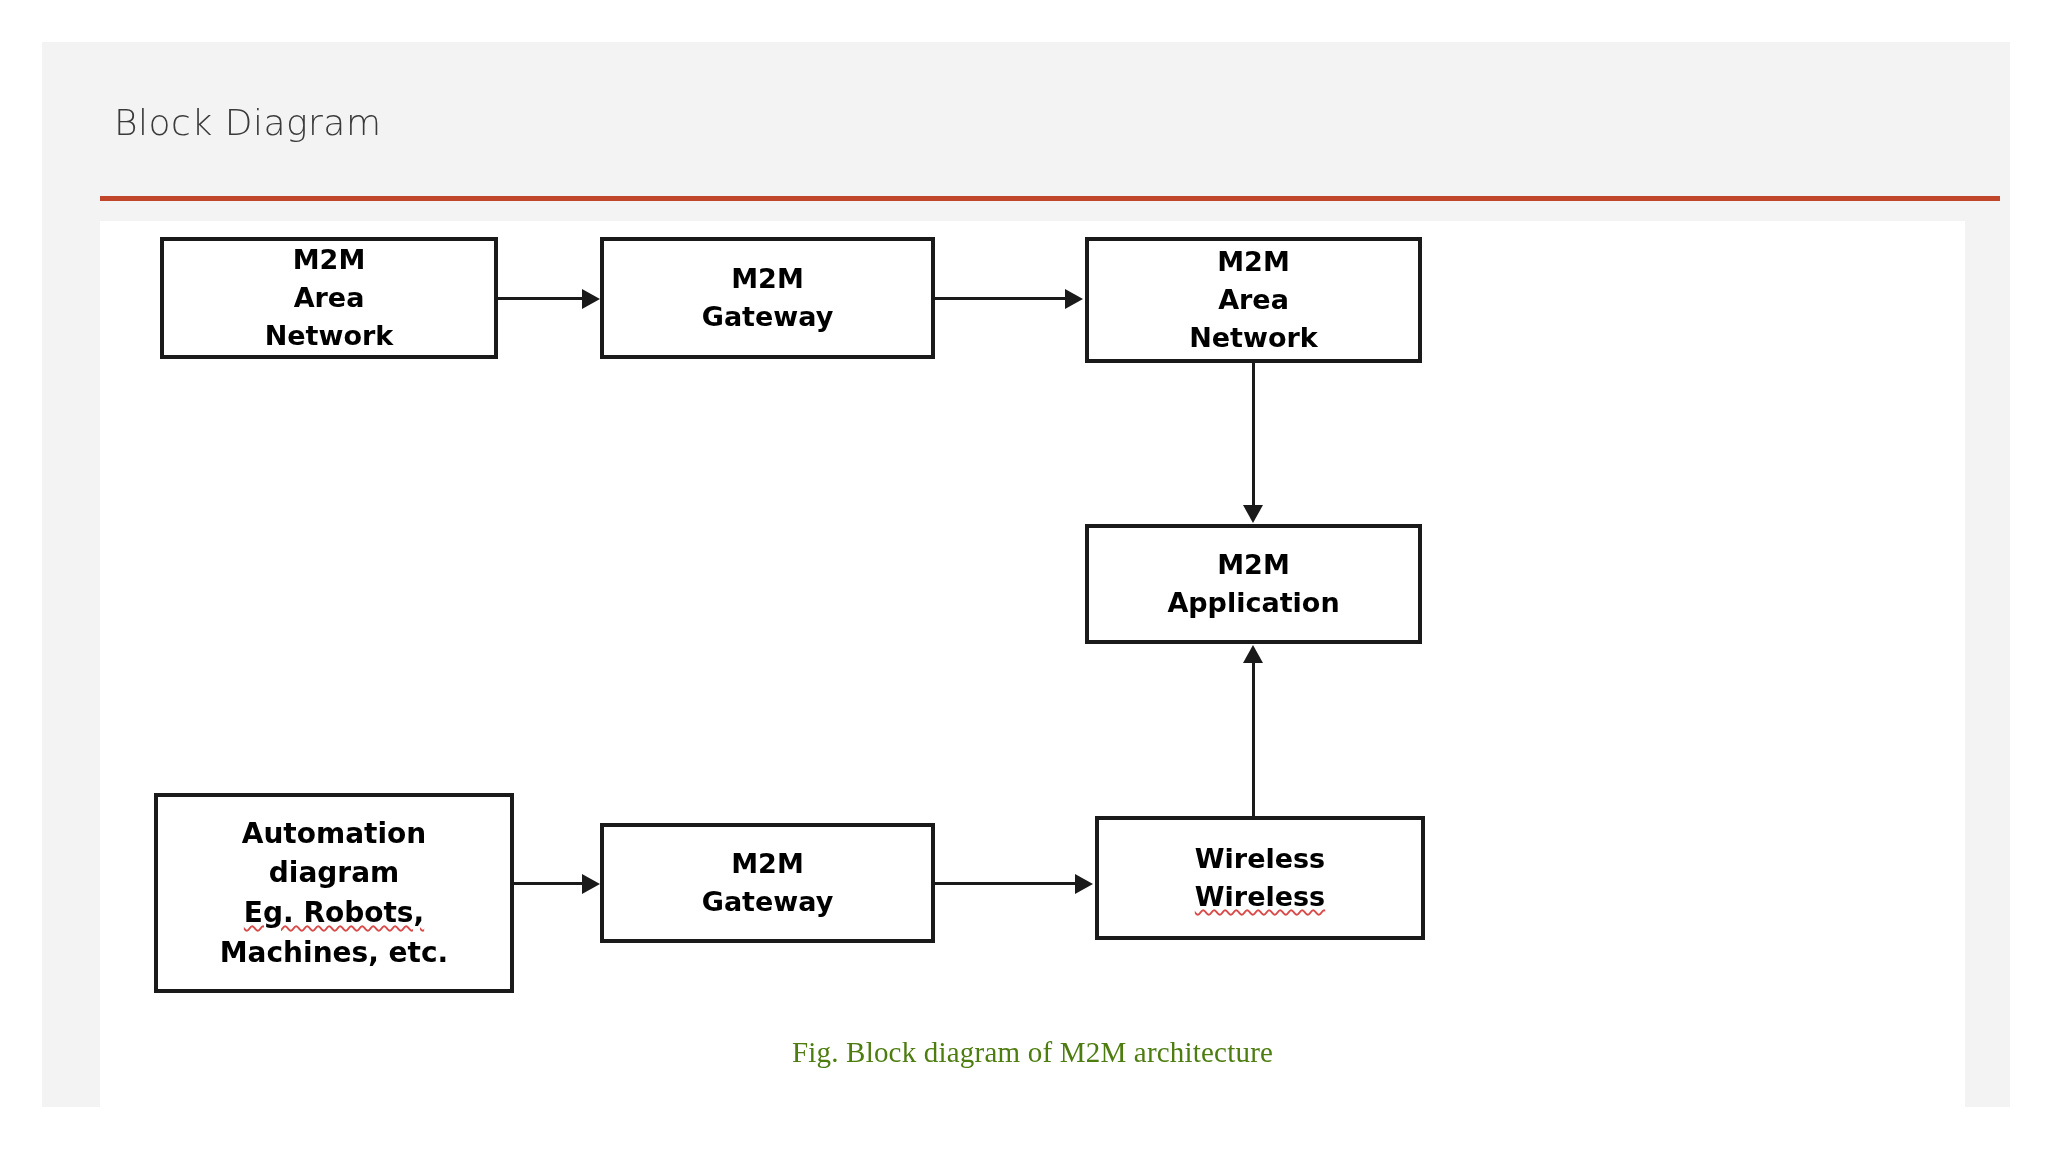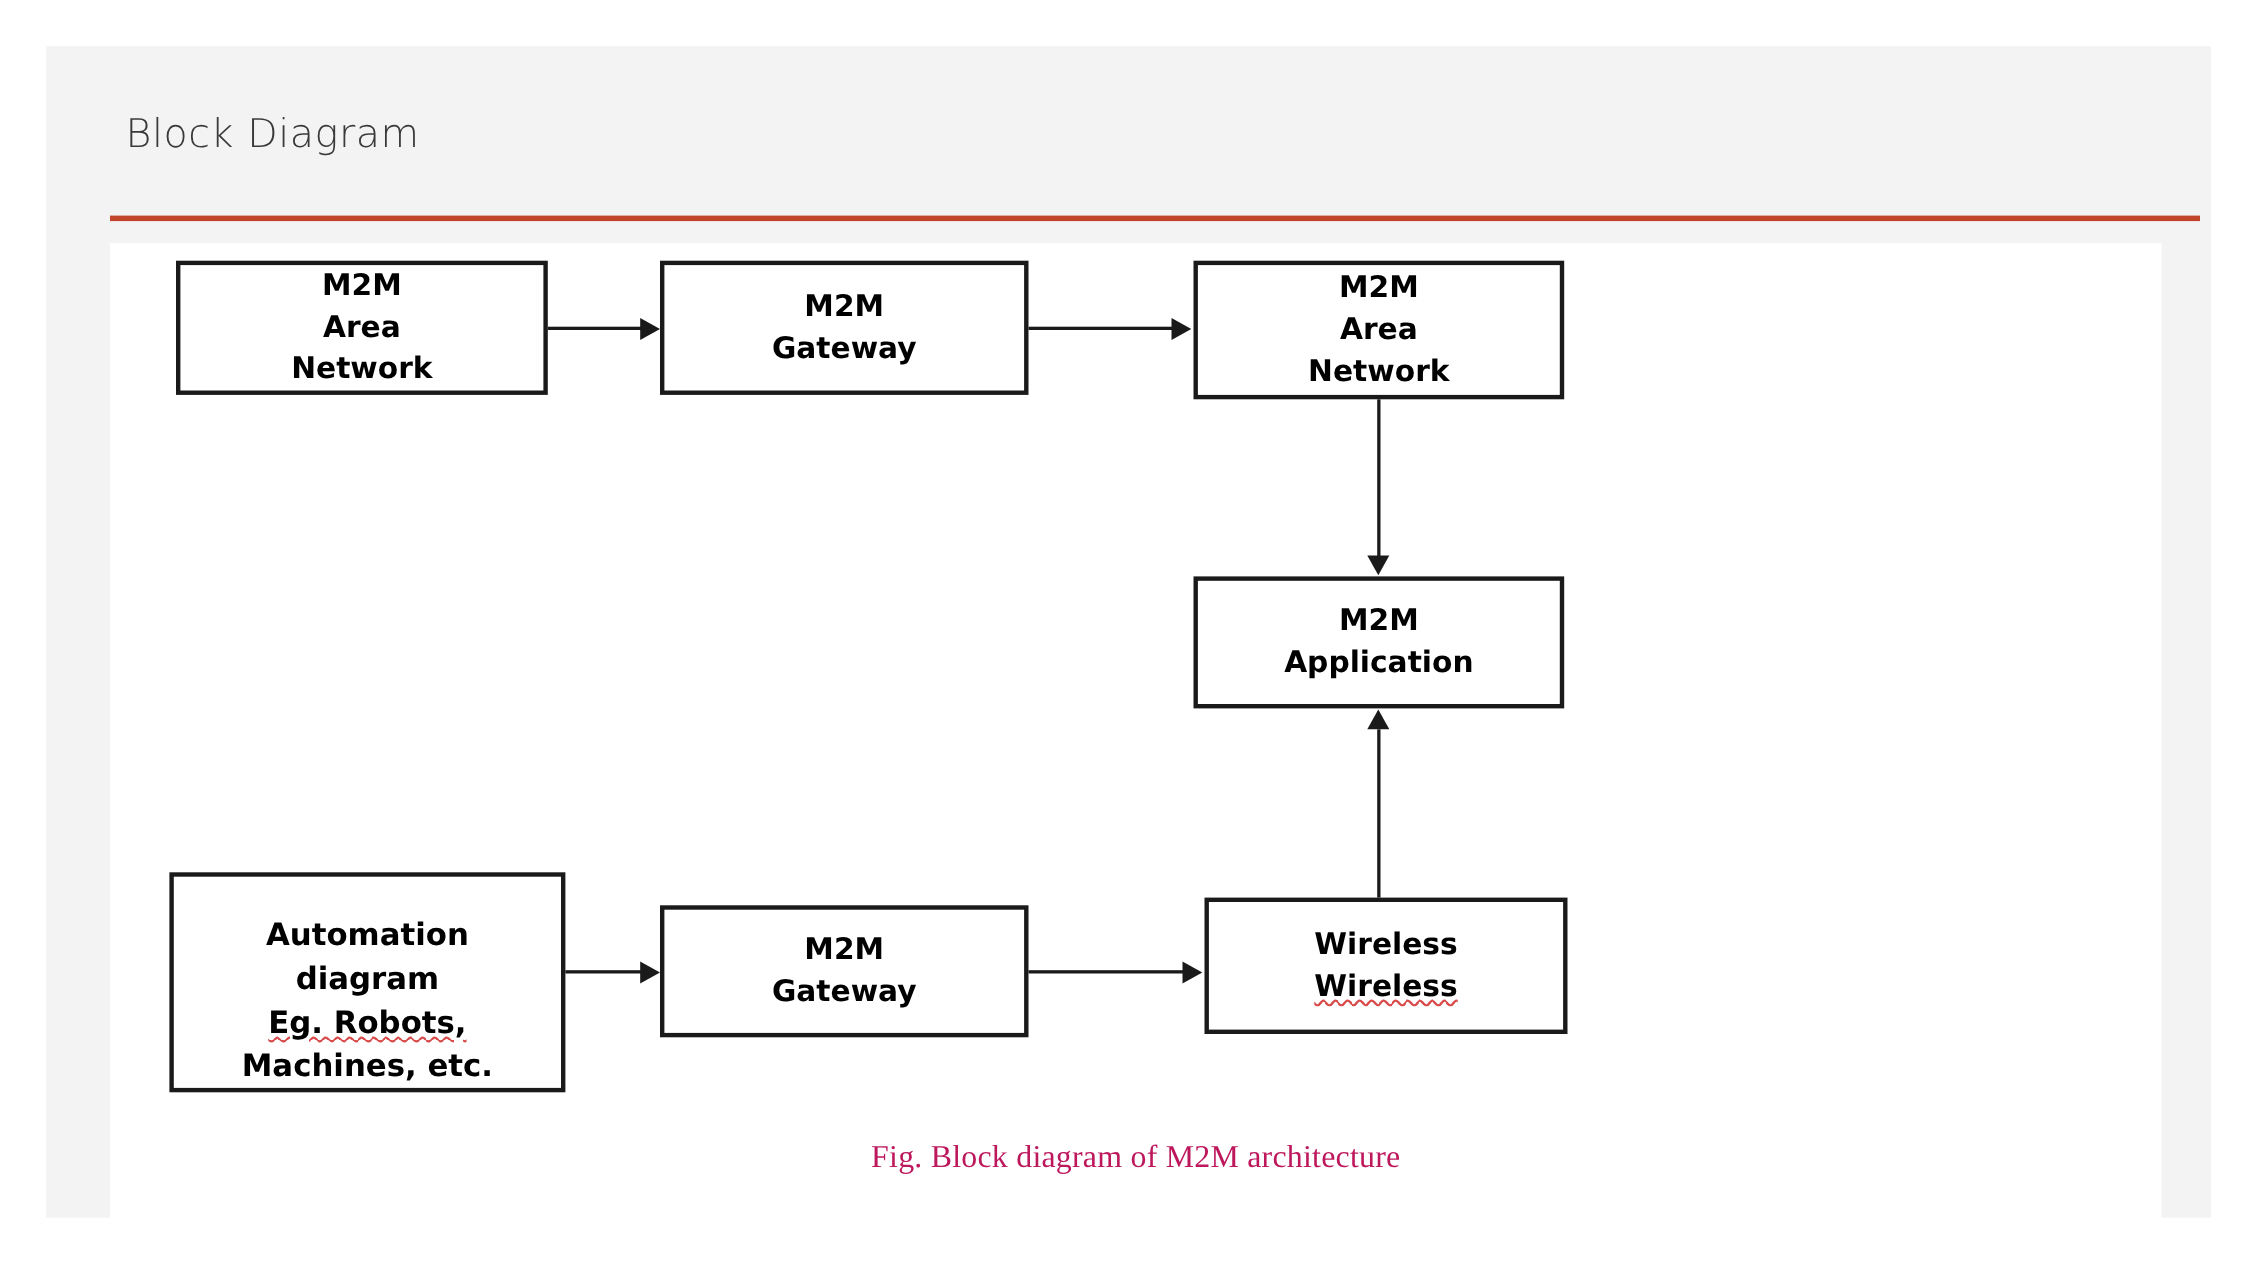--- a/index.html
+++ b/index.html
@@ -84,21 +84,21 @@
     text-decoration: underline wavy #d94a4a;
     text-decoration-thickness: 2px;
     text-underline-offset: 3px;
   }
 
   
   #blk-area-network     { left: 60px;  top: 16px;  width: 338px; height: 122px; }
   #blk-gateway-top      { left: 500px; top: 16px;  width: 335px; height: 122px; }
   #blk-core-network     { left: 985px; top: 16px;  width: 337px; height: 126px; }
   #blk-application      { left: 985px; top: 303px; width: 337px; height: 120px; }
-  #blk-automation       { left: 54px;  top: 572px; width: 360px; height: 200px; font-size: 28px; justify-content: flex-end; }
+  #blk-automation       { left: 54px;  top: 572px; width: 360px; height: 200px; font-size: 28px; }
   #blk-gateway-bottom   { left: 500px; top: 602px; width: 335px; height: 120px; }
   #blk-wireless         { left: 995px; top: 595px; width: 330px; height: 124px; }
 
   
   .hline {
     position: absolute;
     height: 3px;
     background: #1a1a1a;
   }
   .vline {
@@ -147,21 +147,21 @@
 
   
   #figure-caption {
     position: absolute;
     left: 0;
     top: 815px;
     width: 100%;
     text-align: center;
     font-family: "Liberation Serif", "DejaVu Serif", serif;
     font-size: 29px;
-    color: #be185d;
+    color: #4d7c0f;
     letter-spacing: 0.2px;
   }
 </style>
 </head>
 <body>
 
 <div id="slide">
 
   <div id="slide-title">Block Diagram</div>
 

